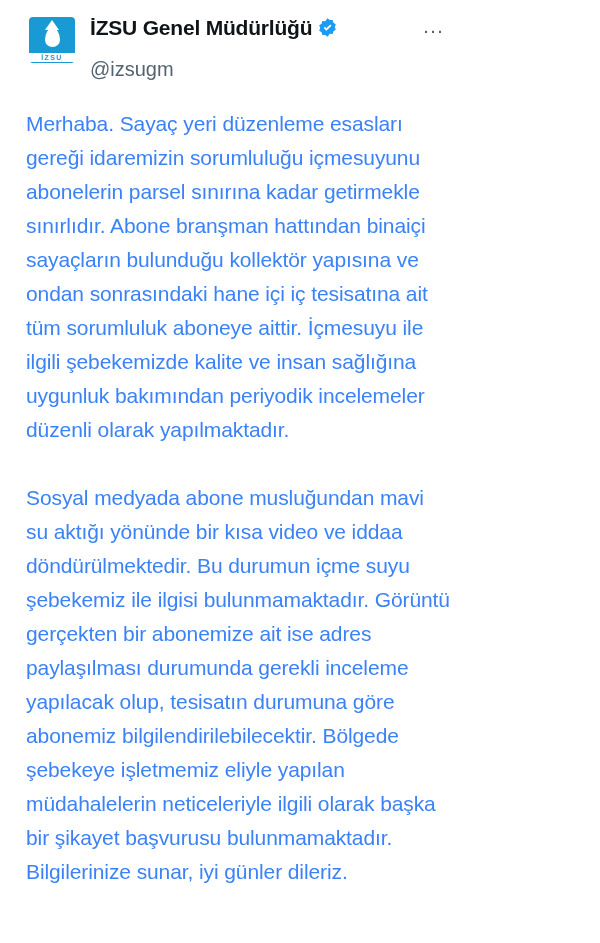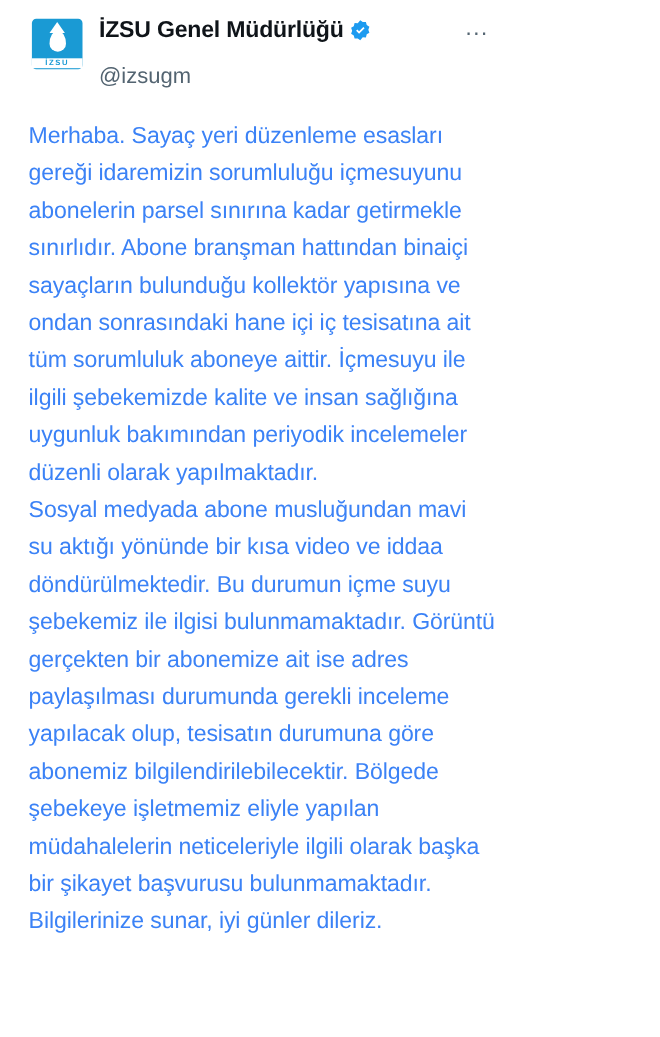--- a/index.html
+++ b/index.html
@@ -130,20 +130,21 @@
     font-size: 21px;
     line-height: 34px;
     color: #3b82f6;
     letter-spacing: -0.1px;
     word-wrap: break-word;
   }
   .tweet-body p {
     margin: 0;
   }
   .tweet-body p + p {
+    margin-top: 34px;
   }
 </style>
 </head>
 <body>
 
 <div class="tweet">
 
   <div class="tweet-header">
 
     <div class="avatar">

